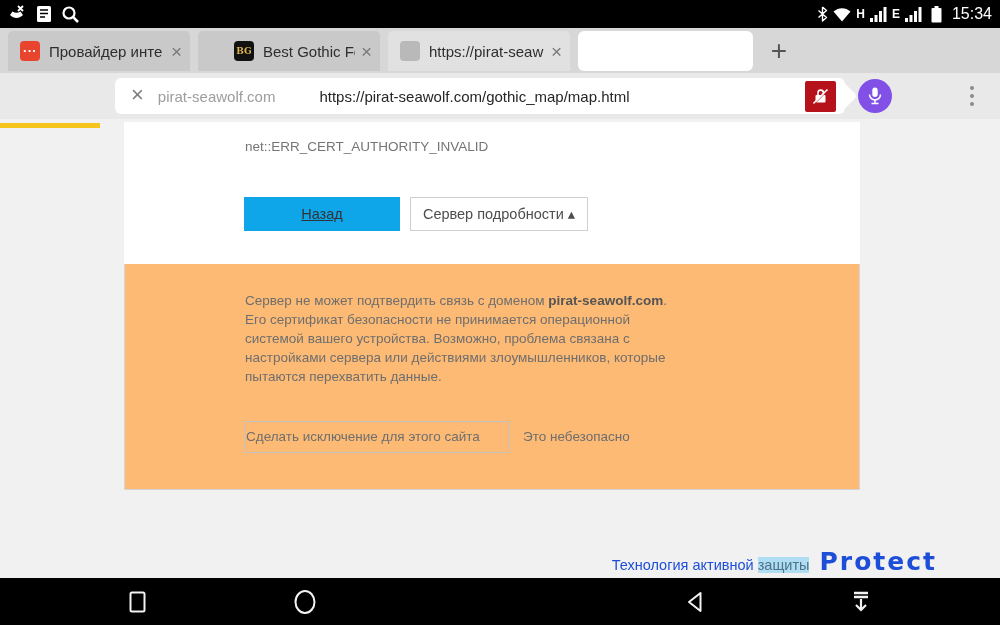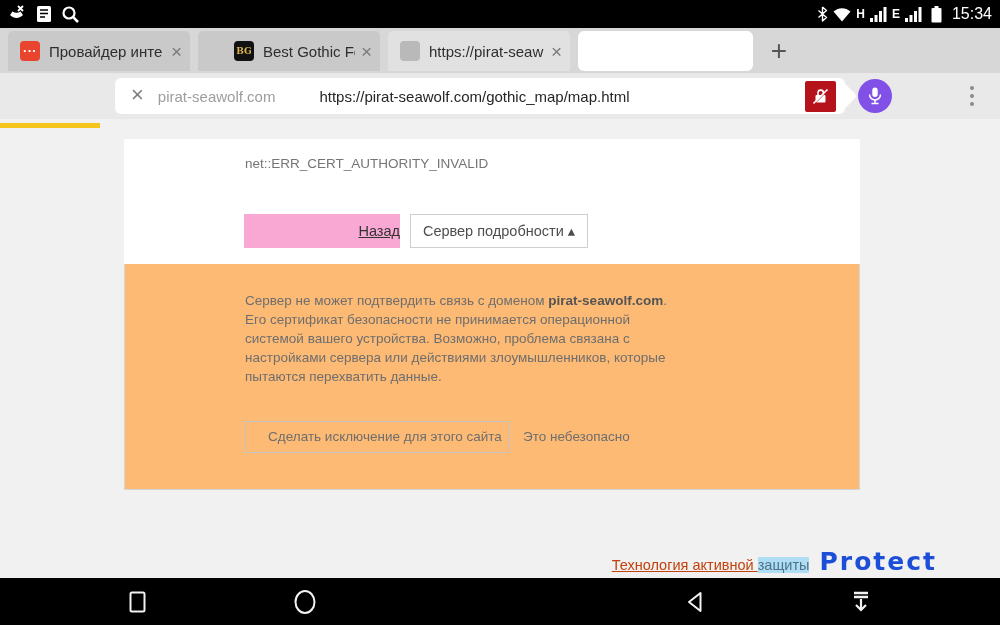--- a/index.html
+++ b/index.html
@@ -37,31 +37,31 @@
   .addr-domain { color:#9d9d9d; font-size:15px; margin-right:14px; }
   .addr-url { color:#262626; font-size:15px; white-space:nowrap;margin-left:30px; }
   .addr-badge { position:absolute; left:805px; top:8px; width:31px; height:31px; background:#b5121b; border-radius:2px; display:flex; align-items:center; justify-content:center; }
   .mic-btn { position:absolute; left:858px; top:6px; width:34px; height:34px; border-radius:50%; background:#8150e6; display:flex; align-items:center; justify-content:center; }
   .menu-dots { position:absolute; left:964px; top:9px; width:16px; height:28px; display:flex; flex-direction:column; align-items:center; justify-content:center; gap:4px; }
   .menu-dots i { width:4px; height:4px; border-radius:50%; background:#8b8b8b; }
 
   
   .page { position:absolute; left:0; top:119px; width:1000px; height:459px; background:#f1f1f1; }
   .progress { position:absolute; left:0; top:4px; width:100px; height:5px; background:#f5c51d; }
-  .card-white { position:absolute; left:124px; top:20px; width:736px; height:142px; background:#fff; }
+  .card-white { position:absolute; left:124px; top:3px; width:736px; height:142px; background:#fff; }
   .err-code { position:absolute; left:121px; top:17px; font-size:13.5px; color:#757575; }
-  .btn-back { position:absolute; left:120px; top:75px; width:156px; height:34px; background:#f9a8d4; border:none; font-size:14.5px; color:#333; text-align:right; line-height:34px;text-decoration:underline; }
+  .btn-back { position:absolute; left:120px; top:75px; width:156px; height:34px; background:#0ea5e9; border:none; font-size:14.5px; color:#333; text-align:center; line-height:34px;text-decoration:underline; }
   .btn-hide { position:absolute; left:286px; top:75px; width:178px; height:34px; background:#fff; border:1px solid #cfcfcf; font-size:14.5px; color:#4d4d4d; text-align:center; line-height:32px; }
   .card-details { position:absolute; left:124px; top:145px; width:736px; height:226px; background:#fdba74; border:1px solid #d4d4d4; border-top:none; }
   .desc { position:absolute; left:120px; top:27px; width:432px; font-size:13.5px; line-height:19px; color:#6e6e6e; }
   .desc b { color:#555; }
-  .btn-exc { position:absolute; left:120px; top:157px; width:264px; height:32px; background:transparent; border:1px solid #c2c2c2; font-size:13.5px; color:#6e6e6e; text-align:center; line-height:30px;padding-left:16px; }
+  .btn-exc { position:absolute; left:120px; top:157px; width:264px; height:32px; background:transparent; border:1px solid #c2c2c2; font-size:13.5px; color:#6e6e6e; text-align:left; line-height:30px; }
   .unsafe { position:absolute; left:398px; top:165px; font-size:13.5px; color:#6e6e6e; }
   .footer { position:absolute; right:63px; top:428px; display:flex; align-items:baseline; white-space:pre; }
-  .foot-txt { font-size:14.5px; color:#c2410c;text-decoration:underline; }
+  .foot-txt { font-size:14.5px; color:#1d4ed8; }
   .foot-hl { font-size:14.5px; color:#4f7389; background:#aeddf4; }
   .protect { font-size:25px; color:#1d4ed8; font-weight:600; letter-spacing:2px; margin-left:10px; font-family:"DejaVu Sans",sans-serif; }
 
   
   .nav-bar { position:absolute; left:0; top:578px; width:1000px; height:47px; background:#000; }
   .nav-ic { position:absolute; top:50%; transform:translateY(-50%); }
   .nv-recents { left:129px; }
   .nv-home { left:293px; }
   .nv-back { left:686px; }
   .nv-collapse { left:850px; }

